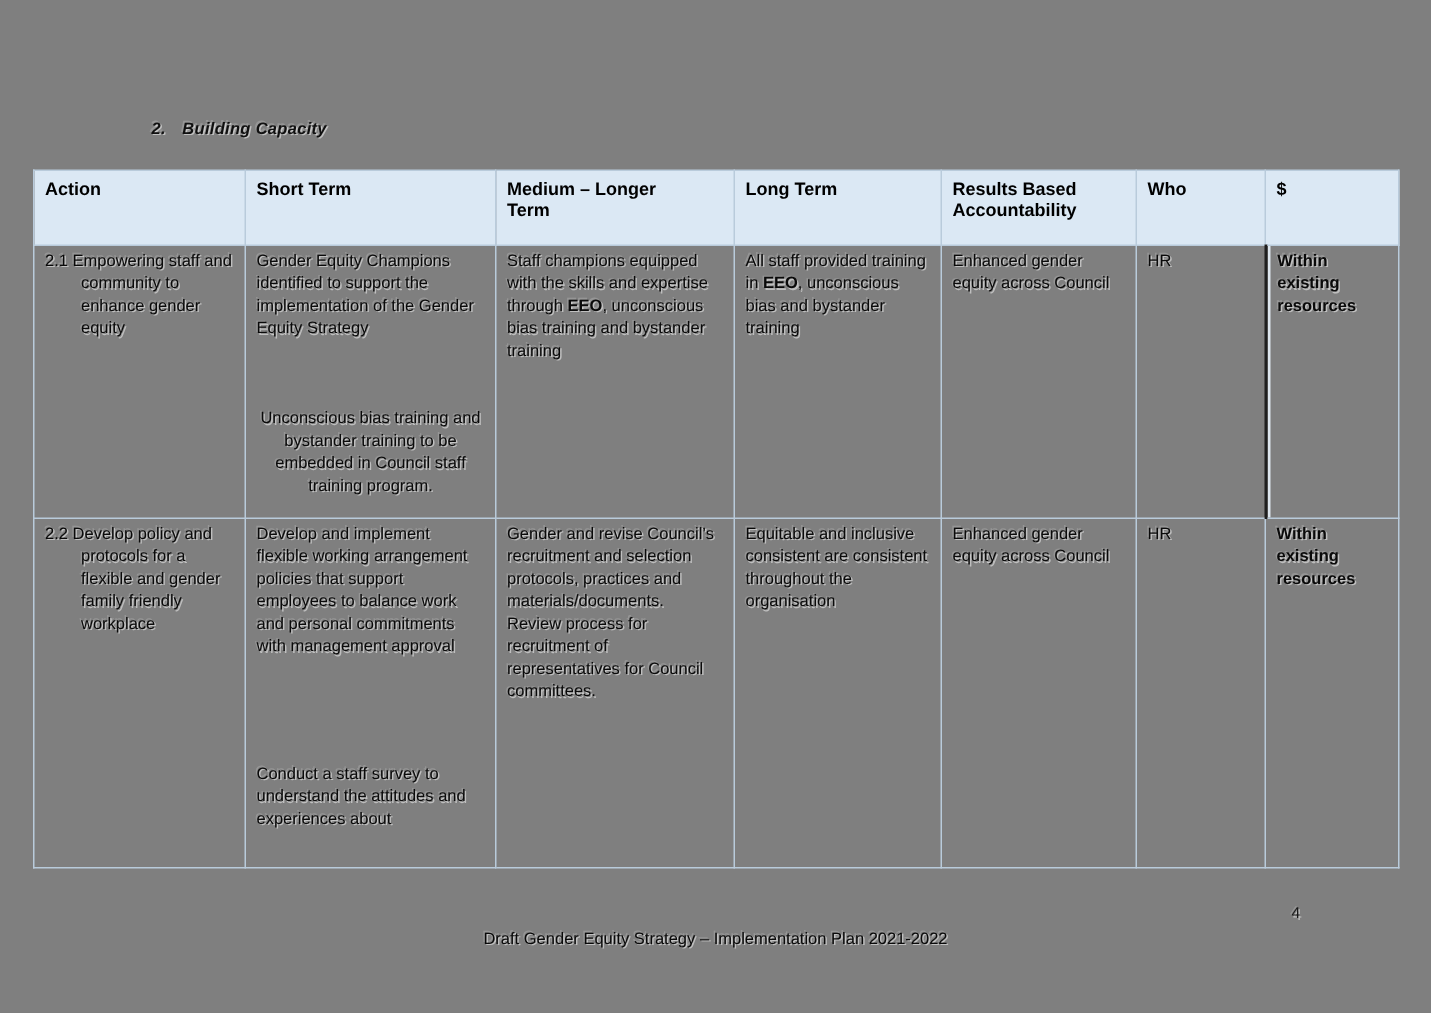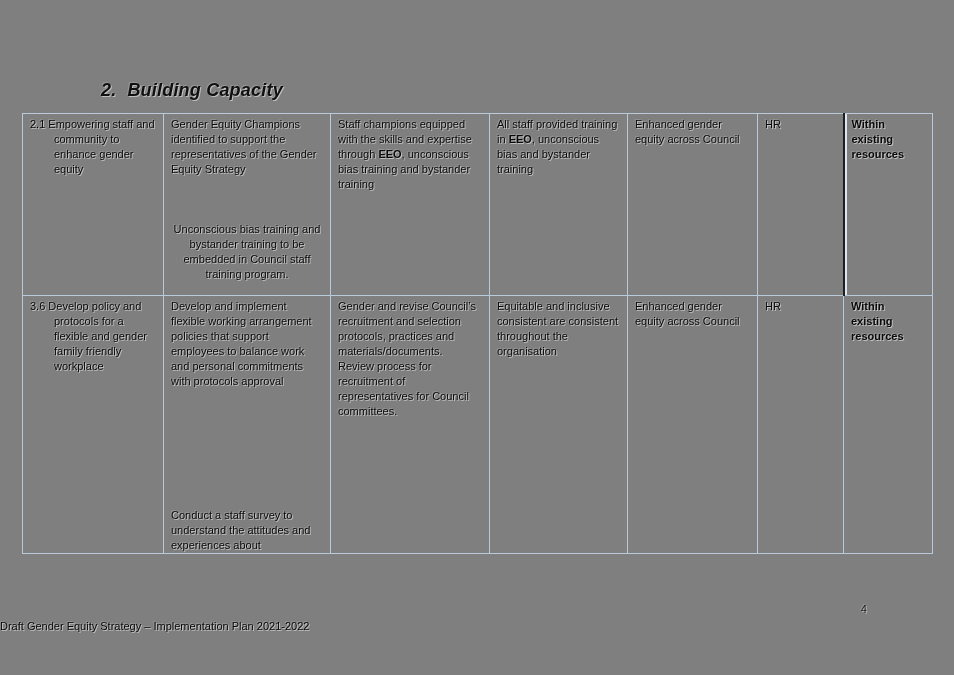--- a/index.html
+++ b/index.html
@@ -9,21 +9,21 @@
     font-family:"Liberation Sans", sans-serif;
     position:relative;
     overflow:hidden;
     color:#0a0a0a;
   }
   
   .halo { text-shadow: 1px 1px 0 rgba(255,255,255,0.5), -1px -1px 0 rgba(255,255,255,0.18); }
 
   .section-title {
     position:absolute; left:101px; top:80px;
-    font-size:18px; font-weight:bold; font-style:italic; color:#101010;
+    font-size:11px; font-weight:bold; font-style:italic; color:#101010;
     letter-spacing:0.2px;
   }
   .section-title .num { display:inline-block; margin-right:11px; }
 
   table.plan {
     position:absolute; left:22px; top:113px;
     width:910px; border-collapse:collapse; table-layout:fixed;
   }
   .plan th, .plan td {
     border:1px solid #b9cbdb;
@@ -38,37 +38,37 @@
   tr.header-row { height:50px; }
   .plan td {
     padding:3px 7px 0 7px;
     font-size:11px; line-height:15px;
   }
   tr.row-1 { height:182px;padding-left:44px; }
   tr.row-2 { height:233px; }
 
   .cellp { margin:0; }
   .gap-r1-short { margin-top:45px;text-align:center; }
-  .gap-r2-short { margin-top:119px; }
+  .gap-r2-short { margin-top:70px; }
   .gap-r2-med   { }
 
   .hang { padding-left:24px; text-indent:-24px; margin:0; }
   .force-wrap { display:inline-block; max-width:112px; }
   .narrow { display:block; max-width:62px;font-weight:bold; }
   b.inlinebold { font-weight:bold; }
 
   
   td.dark-left {
     border-left:2px solid #1f1f1f;
     box-shadow: inset 2px 0 0 #dde6ee;
   }
 
   .footer-line {
     position:absolute; left:0; top:620px; width:954px;
-    text-align:left; font-size:11px; color:#0a0a0a;
+    text-align:center; font-size:11px; color:#0a0a0a;
   }
   .page-number {
     position:absolute; left:861px; top:603px;
     font-size:10.5px; color:#1a1a1a;
   }
 </style>
 </head>
 <body>
 
 <div class="section-title halo">
@@ -79,54 +79,63 @@
   <colgroup>
     <col style="width:141px">
       <col style="width:167px">
       <col style="width:159px">
     <col style="width:138px">
       <col style="width:130px">
       <col style="width:86px">
       <col style="width:89px">
   </colgroup>
   <tbody>
+      <tr class="header-row">
+    <th>Action</th>
+    <th>Short Term</th>
+    <th><span class="force-wrap">Medium – Longer Term</span></th>
+    <th>Long Term</th>
+    <th>Results Based Accountability</th>
+    <th>Who</th>
+    <th>$</th>
+  </tr>
 
   <tr class="row-1 halo">
     <td>
       <p class="hang">
         <span>2.1</span>
         <span>Empowering staff and community to enhance gender equity</span>
       </p>
     </td>
     <td>
-      <p class="cellp">Gender Equity Champions identified to support the representatives of the Gender Equity Strategy</p>
+      <p class="cellp">Gender Equity Champions identified to support the implementation of the Gender Equity Strategy</p>
       <p class="cellp gap-r1-short">Unconscious bias training and bystander training to be embedded in Council staff training program.</p>
     </td>
     <td>
       <p class="cellp"><span>Staff champions equipped with the skills and expertise through </span><b class="inlinebold">EEO</b><span>, unconscious bias training and bystander training</span></p>
     </td>
     <td>
       <p class="cellp"><span>All staff provided training in </span><b class="inlinebold">EEO</b><span>, unconscious bias and bystander training</span></p>
     </td>
     <td>Enhanced gender equity across Council</td>
     <td>HR</td>
     <td class="dark-left">
       <span class="narrow">Within existing resources</span>
     </td>
   </tr>
 
   <tr class="row-2 halo">
     <td>
       <p class="hang">
-        <span>3.6</span>
+        <span>2.2</span>
         <span>Develop policy and protocols for a flexible and gender family friendly workplace</span>
       </p>
     </td>
     <td>
-      <p class="cellp">Develop and implement flexible working arrangement policies that support employees to balance work and personal commitments with protocols approval</p>
+      <p class="cellp">Develop and implement flexible working arrangement policies that support employees to balance work and personal commitments with management approval</p>
       <p class="cellp gap-r2-short">Conduct a staff survey to understand the attitudes and experiences about</p>
     </td>
     <td>
       <p class="cellp">Gender and revise Council’s recruitment and selection protocols, practices and materials/documents.</p>
       <p class="cellp gap-r2-med">Review process for recruitment of representatives for Council committees.</p>
     </td>
     <td>Equitable and inclusive consistent are consistent throughout the organisation</td>
     <td>Enhanced gender equity across Council</td>
     <td>HR</td>
     <td>

